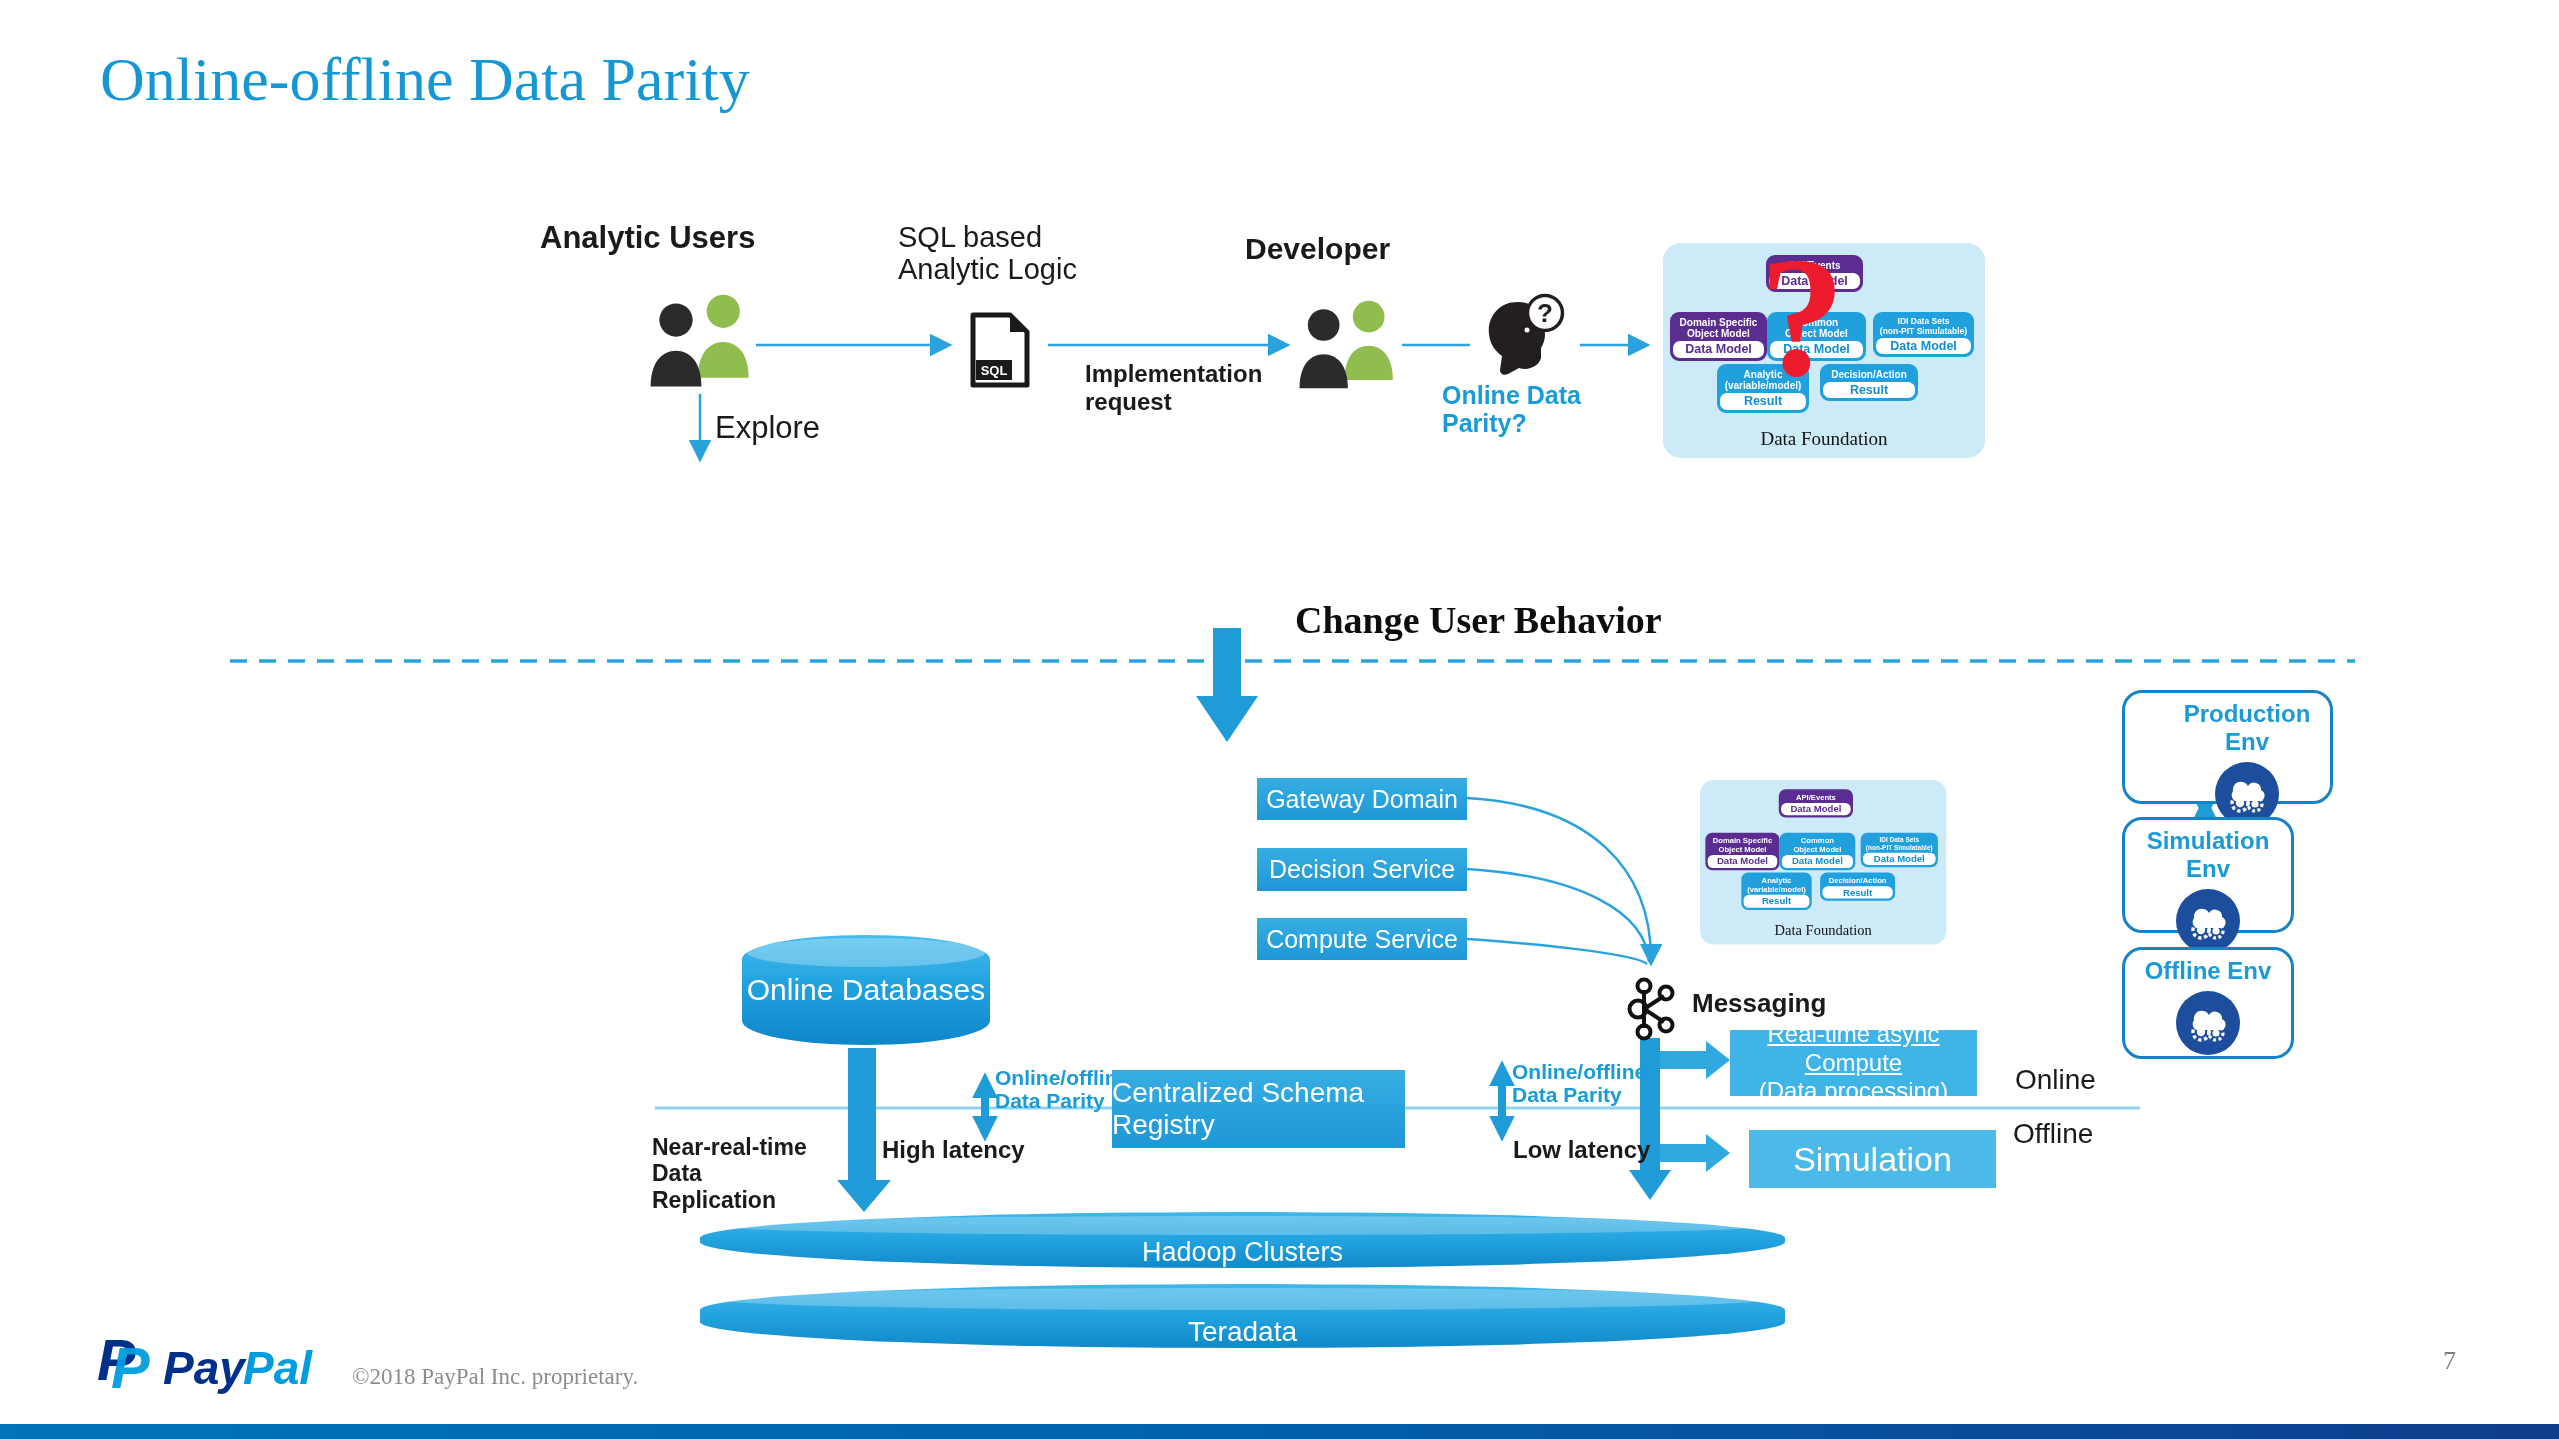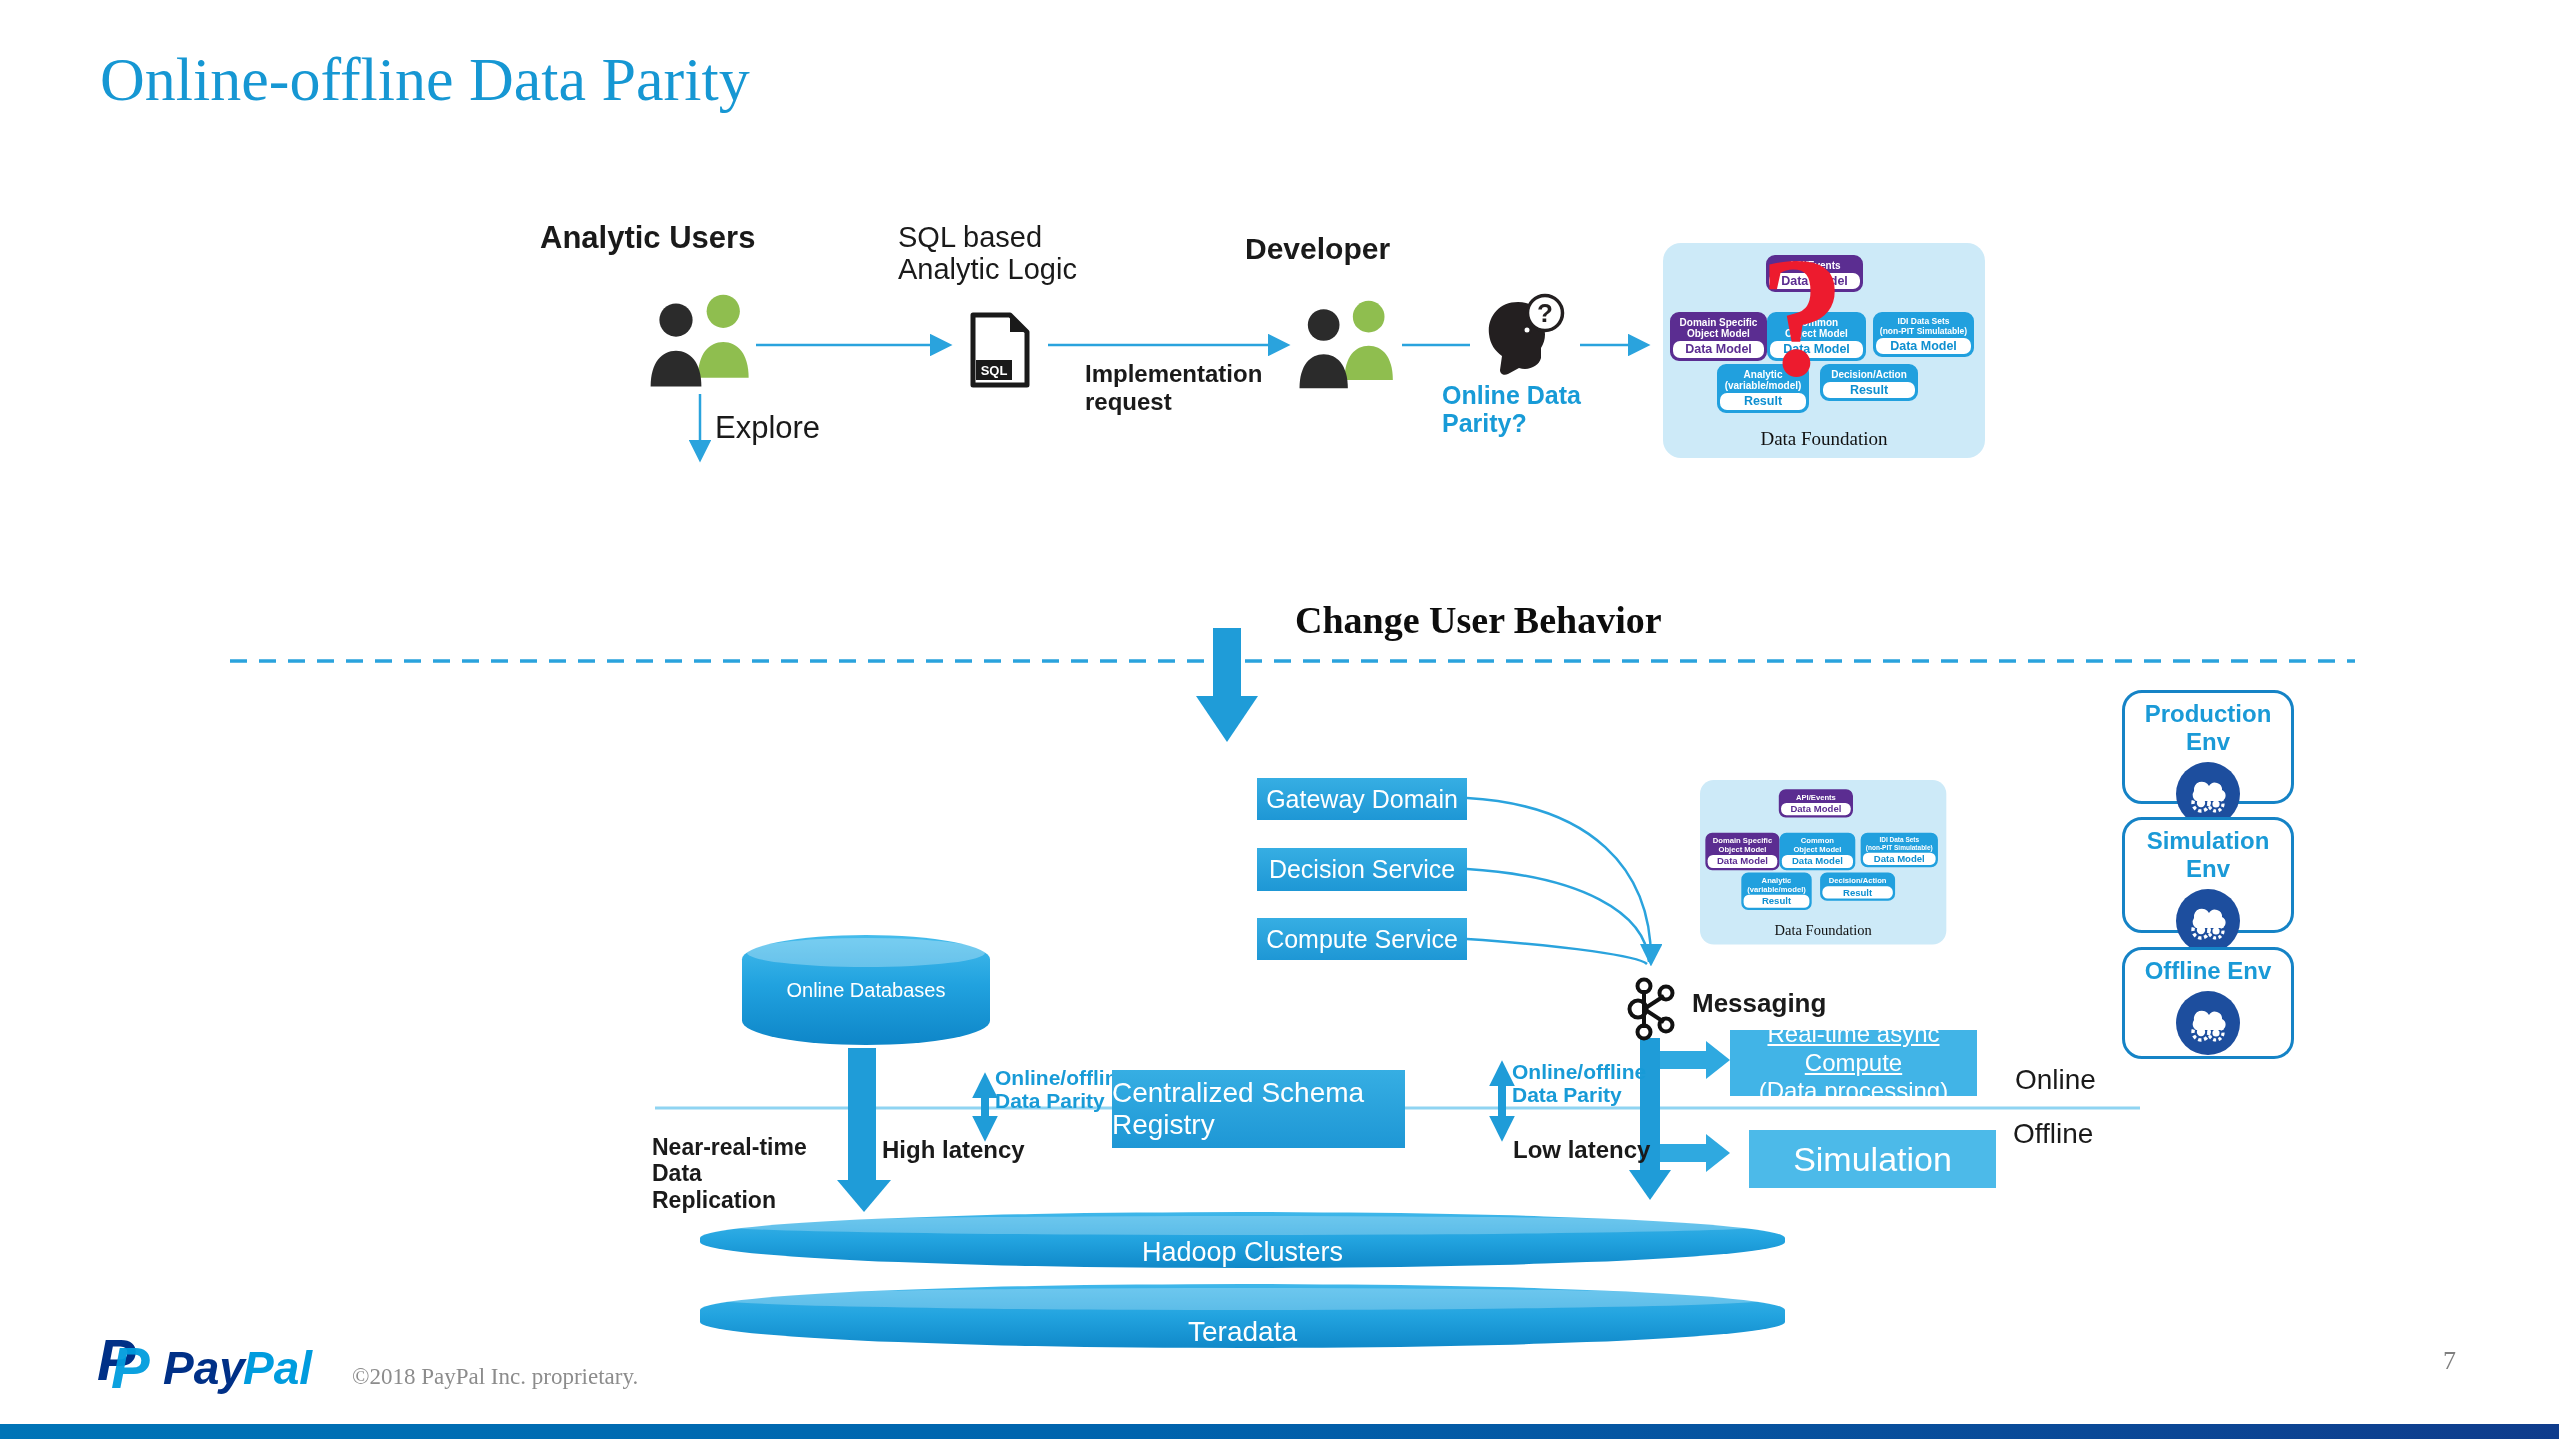--- a/index.html
+++ b/index.html
@@ -235,21 +235,21 @@
 (variable/model)</div>
       <div class="sb">Result</div>
     </div>
     <div class="chip blue" style="left:157px;top:121px;width:94px;">
       <div class="nm">Decision/Action</div>
       <div class="sb">Result</div>
     </div>
     <div class="dflabel">Data Foundation</div>
   </div>
 
-  <div class="abs env" style="left:2122px;top:690px;width:166px;height:108px;z-index:2;">
+  <div class="abs env" style="left:2122px;top:690px;width:166px;height:108px;z-index:2;padding-left:39px;">
     <div class="elabel">Production Env</div>
     <div class="ecirc">
       <svg width="48" height="42" viewBox="0 0 48 42">
         <path d="M10 18 a8 8 0 0 1 15 -5 a7 7 0 0 1 13 4 a6 6 0 0 1 0 11 h-26 a7 7 0 0 1 -2 -10 z" fill="#fff"></path>
         <circle cx="17" cy="30" r="8" fill="none" stroke="#fff" stroke-width="3.4" stroke-dasharray="3.4 2.6"></circle>
         <circle cx="17" cy="30" r="4.2" fill="#fff"></circle>
         <circle cx="32" cy="31" r="7" fill="none" stroke="#fff" stroke-width="3.2" stroke-dasharray="3 2.4"></circle>
         <circle cx="32" cy="31" r="3.6" fill="#fff"></circle>
       </svg>
     </div>
@@ -287,21 +287,21 @@
       <line x1="20" y1="33" x2="40" y2="46"></line>
       <circle cx="20" cy="10" r="6.5"></circle>
       <circle cx="14" cy="33" r="8.5"></circle>
       <circle cx="20" cy="56" r="6.5"></circle>
       <circle cx="42" cy="17" r="6.5"></circle>
       <circle cx="42" cy="49" r="6.5"></circle>
     </g>
   </svg>
   <div class="abs black-b" style="left:1692px;top:988px;font-size:26px;z-index:2;">Messaging</div>
 
-  <div class="abs cyl" style="left:742px;top:935px;width:248px;height:110px;font-size:20px;z-index:2;">
+  <div class="abs cyl" style="left:742px;top:935px;width:248px;height:110px;font-size:30px;z-index:2;">
     <span class="cyltext">Online Databases</span>
   </div>
 
   <div class="abs black-b ctr ml" style="left:652px;top:1134px;width:205px;font-size:23px;line-height:1.15;z-index:2;">Near-real-time Data
 Replication</div>
   <div class="abs black-b" style="left:882px;top:1136px;font-size:24px;z-index:2;">High latency</div>
 
   <div class="abs blue-b ctr ml" style="left:995px;top:1066px;width:125px;font-size:21px;line-height:1.1;z-index:2;">Online/offline
 Data Parity</div>
 

